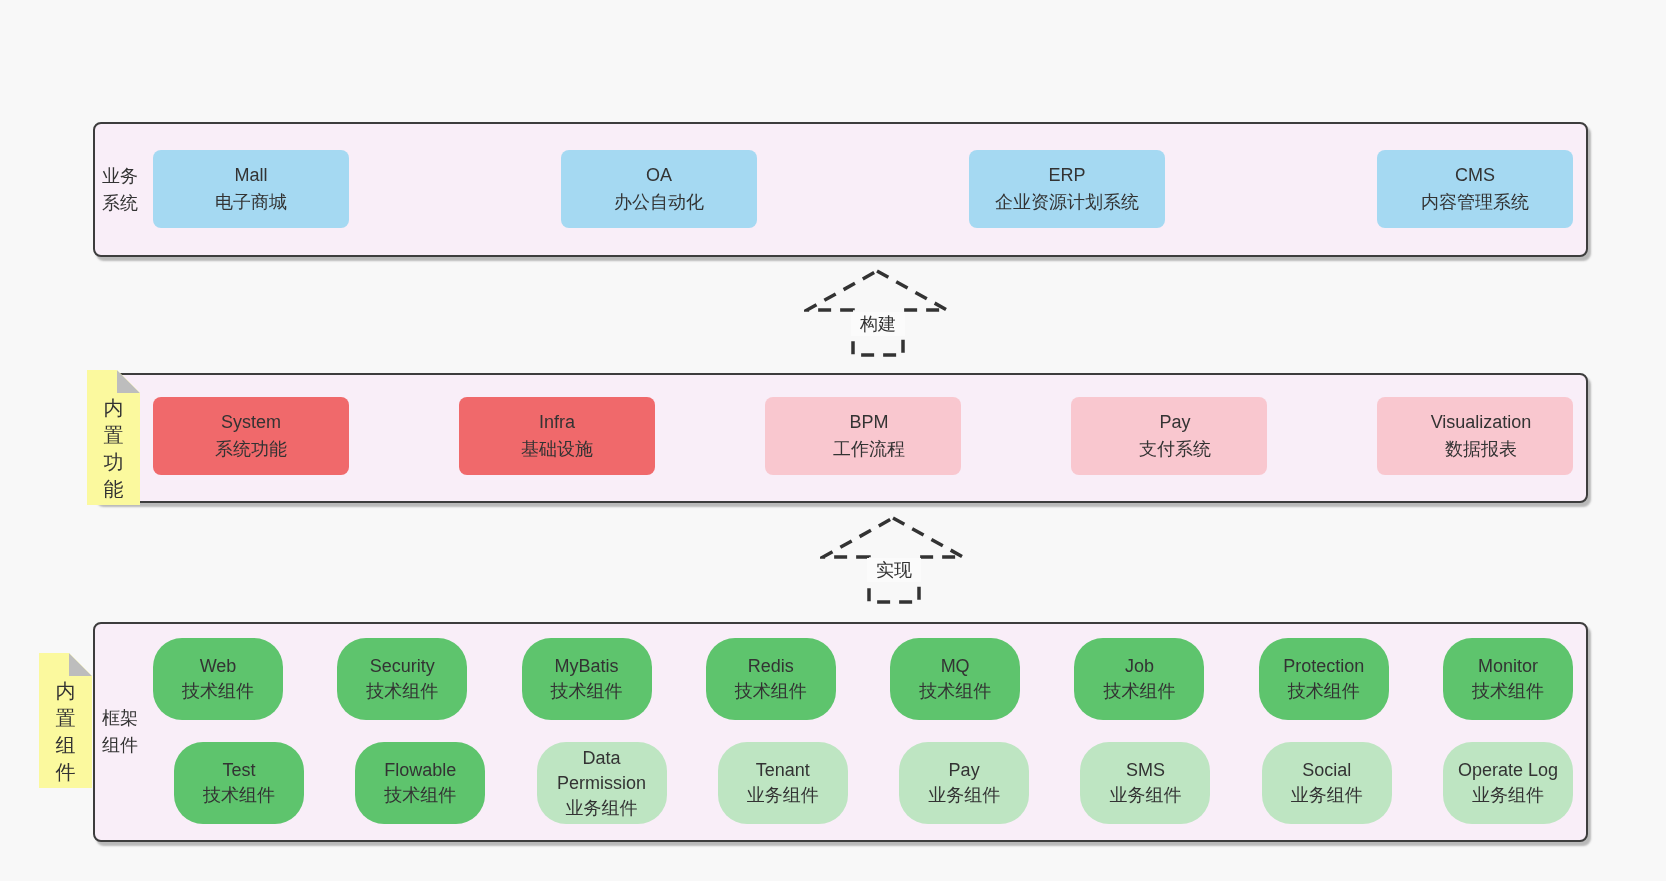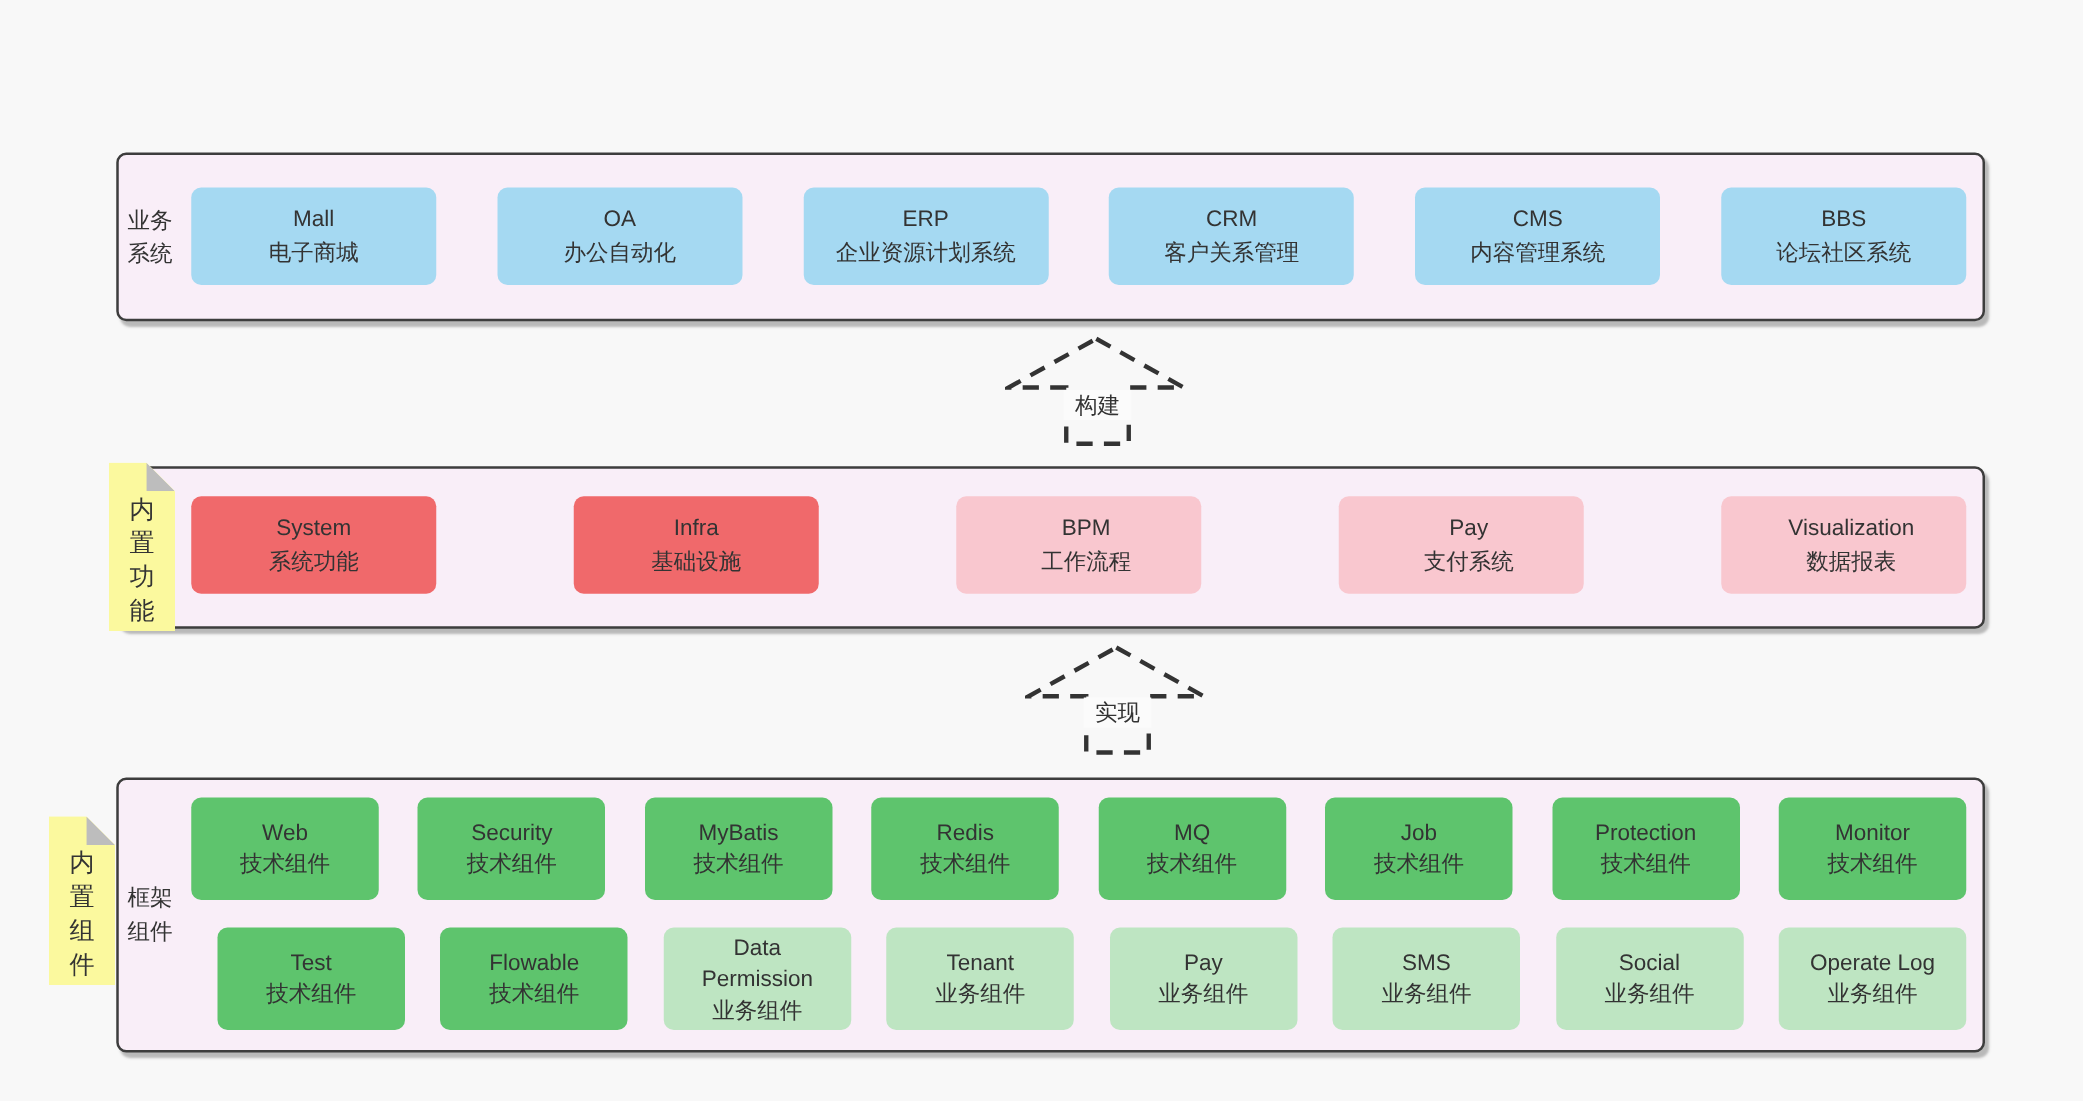--- a/index.html
+++ b/index.html
@@ -34,21 +34,21 @@
   #layer-modules .box-row{top:22px;}
   #layer-framework .box-row.row-1{top:14px;}
   #layer-framework .box-row.row-2{top:118px;padding-left:21px;}
   .box{
     height:78px;border-radius:8px;box-sizing:border-box;
     display:flex;flex-direction:column;justify-content:center;align-items:center;
     text-align:center;font-size:18px;line-height:27px;padding:0 6px;
   }
   #layer-framework .box{height:82px;line-height:25px;}
   .box.w6{width:196px;}
-  .box.w8{width:150px;}
+  .box.w8{width:130px;border-radius:29px;}
   .box.blue{background:var(--blue,#a5d9f2);}
   .box.red{background:var(--red,#f0696b);}
   .box.pink{background:var(--pink,#f9c7cf);padding-left:18px;}
   .box.green{background:var(--green,#5ec46d);}
   .box.lightgreen{background:var(--light-green,#bee5c2);}
   .box-title,.box-sub{white-space:pre-line;}
   .sticky{
     position:absolute;left:39px;width:53px;height:135px;
     background:var(--sticky-yellow,#fbf99e);
     clip-path:polygon(0 0, calc(100% - 23px) 0, 100% 23px, 100% 100%, 0 100%);
@@ -94,30 +94,22 @@
         </div>
         <div class="box w6 blue">
           <div class="box-title">OA</div>
           <div class="box-sub">办公自动化</div>
         </div>
         <div class="box w6 blue">
           <div class="box-title">ERP</div>
           <div class="box-sub">企业资源计划系统</div>
         </div>
         <div class="box w6 blue">
-          <div class="box-title">CRM</div>
-          <div class="box-sub">客户关系管理</div>
-        </div>
-        <div class="box w6 blue">
           <div class="box-title">CMS</div>
           <div class="box-sub">内容管理系统</div>
-        </div>
-        <div class="box w6 blue">
-          <div class="box-title">BBS</div>
-          <div class="box-sub">论坛社区系统</div>
         </div>
       </div>
   </section>
 
   <svg class="arrow" id="arrow-build" viewBox="0 0 146 90">
     <polygon points="73,3 143,42 99,42 99,87 49,87 49,42 3,42"></polygon>
   </svg>
   <div class="arrow-label" id="arrow-label-build">构建</div>
 
   <div class="sticky" id="sticky-modules">

